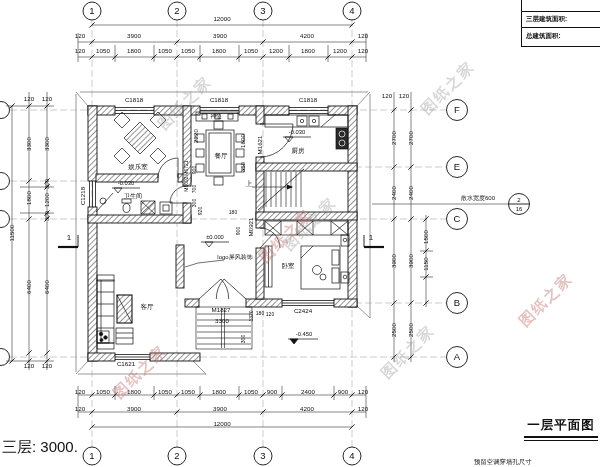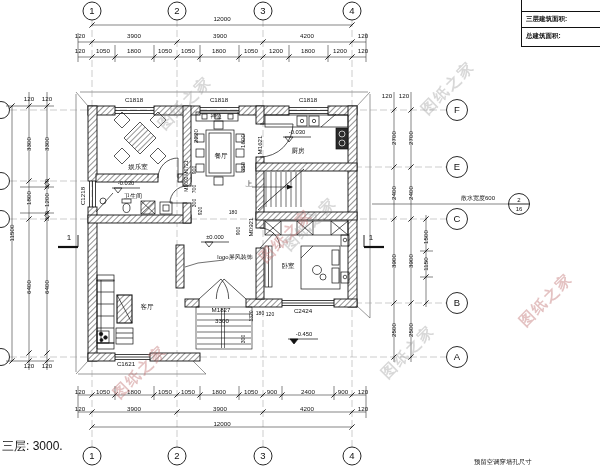--- a/index.html
+++ b/index.html
@@ -14,21 +14,21 @@
   .wm-red{color:#bf6f6f;opacity:.42;}
   .area-table{position:absolute;left:521px;top:-2px;width:79px;height:47px;border:1.3px solid #111;background:#fff;}
   .area-table .r{border-bottom:1px solid #111;box-sizing:border-box;padding-left:4px;
                  font-size:6.5px;font-weight:bold;color:#111;display:flex;align-items:center;}
   .r1{height:13px;} .r2{height:16px;} .r3{height:16px;border-bottom:none!important;}
   .title-block{position:absolute;left:523px;top:417px;width:76px;text-align:center;color:#111;}
   .title-block .t{font-size:12.5px;letter-spacing:1px;font-weight:bold;}
   .u1{position:absolute;left:1px;top:19px;width:74px;height:2px;background:#111;}
   .u2{position:absolute;left:1px;top:23px;width:74px;height:0.8px;background:#111;}
   .note-br{position:absolute;left:474px;top:458px;font-size:6.4px;color:#111;white-space:nowrap;}
-  .note-bl{position:absolute;left:2px;top:438px;font-size:12px;color:#111;white-space:nowrap;}
+  .note-bl{position:absolute;left:2px;top:438px;font-size:15px;color:#111;white-space:nowrap;}
 </style>
 </head>
 <body>
 
 <div id="canvas">
 
 <svg width="600" height="467" viewBox="0 0 600 467">
   <defs>
     <pattern id="hx" patternUnits="userSpaceOnUse" width="4" height="4" patternTransform="rotate(45)">
       <rect width="4" height="4" fill="#ffffff"></rect>
@@ -514,17 +514,22 @@
       <span class="wm wm-red" style="left: 286px; top: 236px;">图纸之家</span>
       <span class="wm wm-red" style="left: 546px; top: 300px;">图纸之家</span>
     </div>
 
 <div class="area-table">
   <div class="r r1"></div>
   <div class="r r2">三层建筑面积:</div>
   <div class="r r3">总建筑面积:</div>
 </div>
 
+<div class="title-block">
+  <div class="t">一层平面图</div>
+  <div class="u1"></div>
+  <div class="u2"></div>
+</div>
 <div class="note-br">预留空调穿墙孔尺寸</div>
 
 <div class="note-bl">三层: 3000.</div>
 
 </div>
 
 </body></html>

